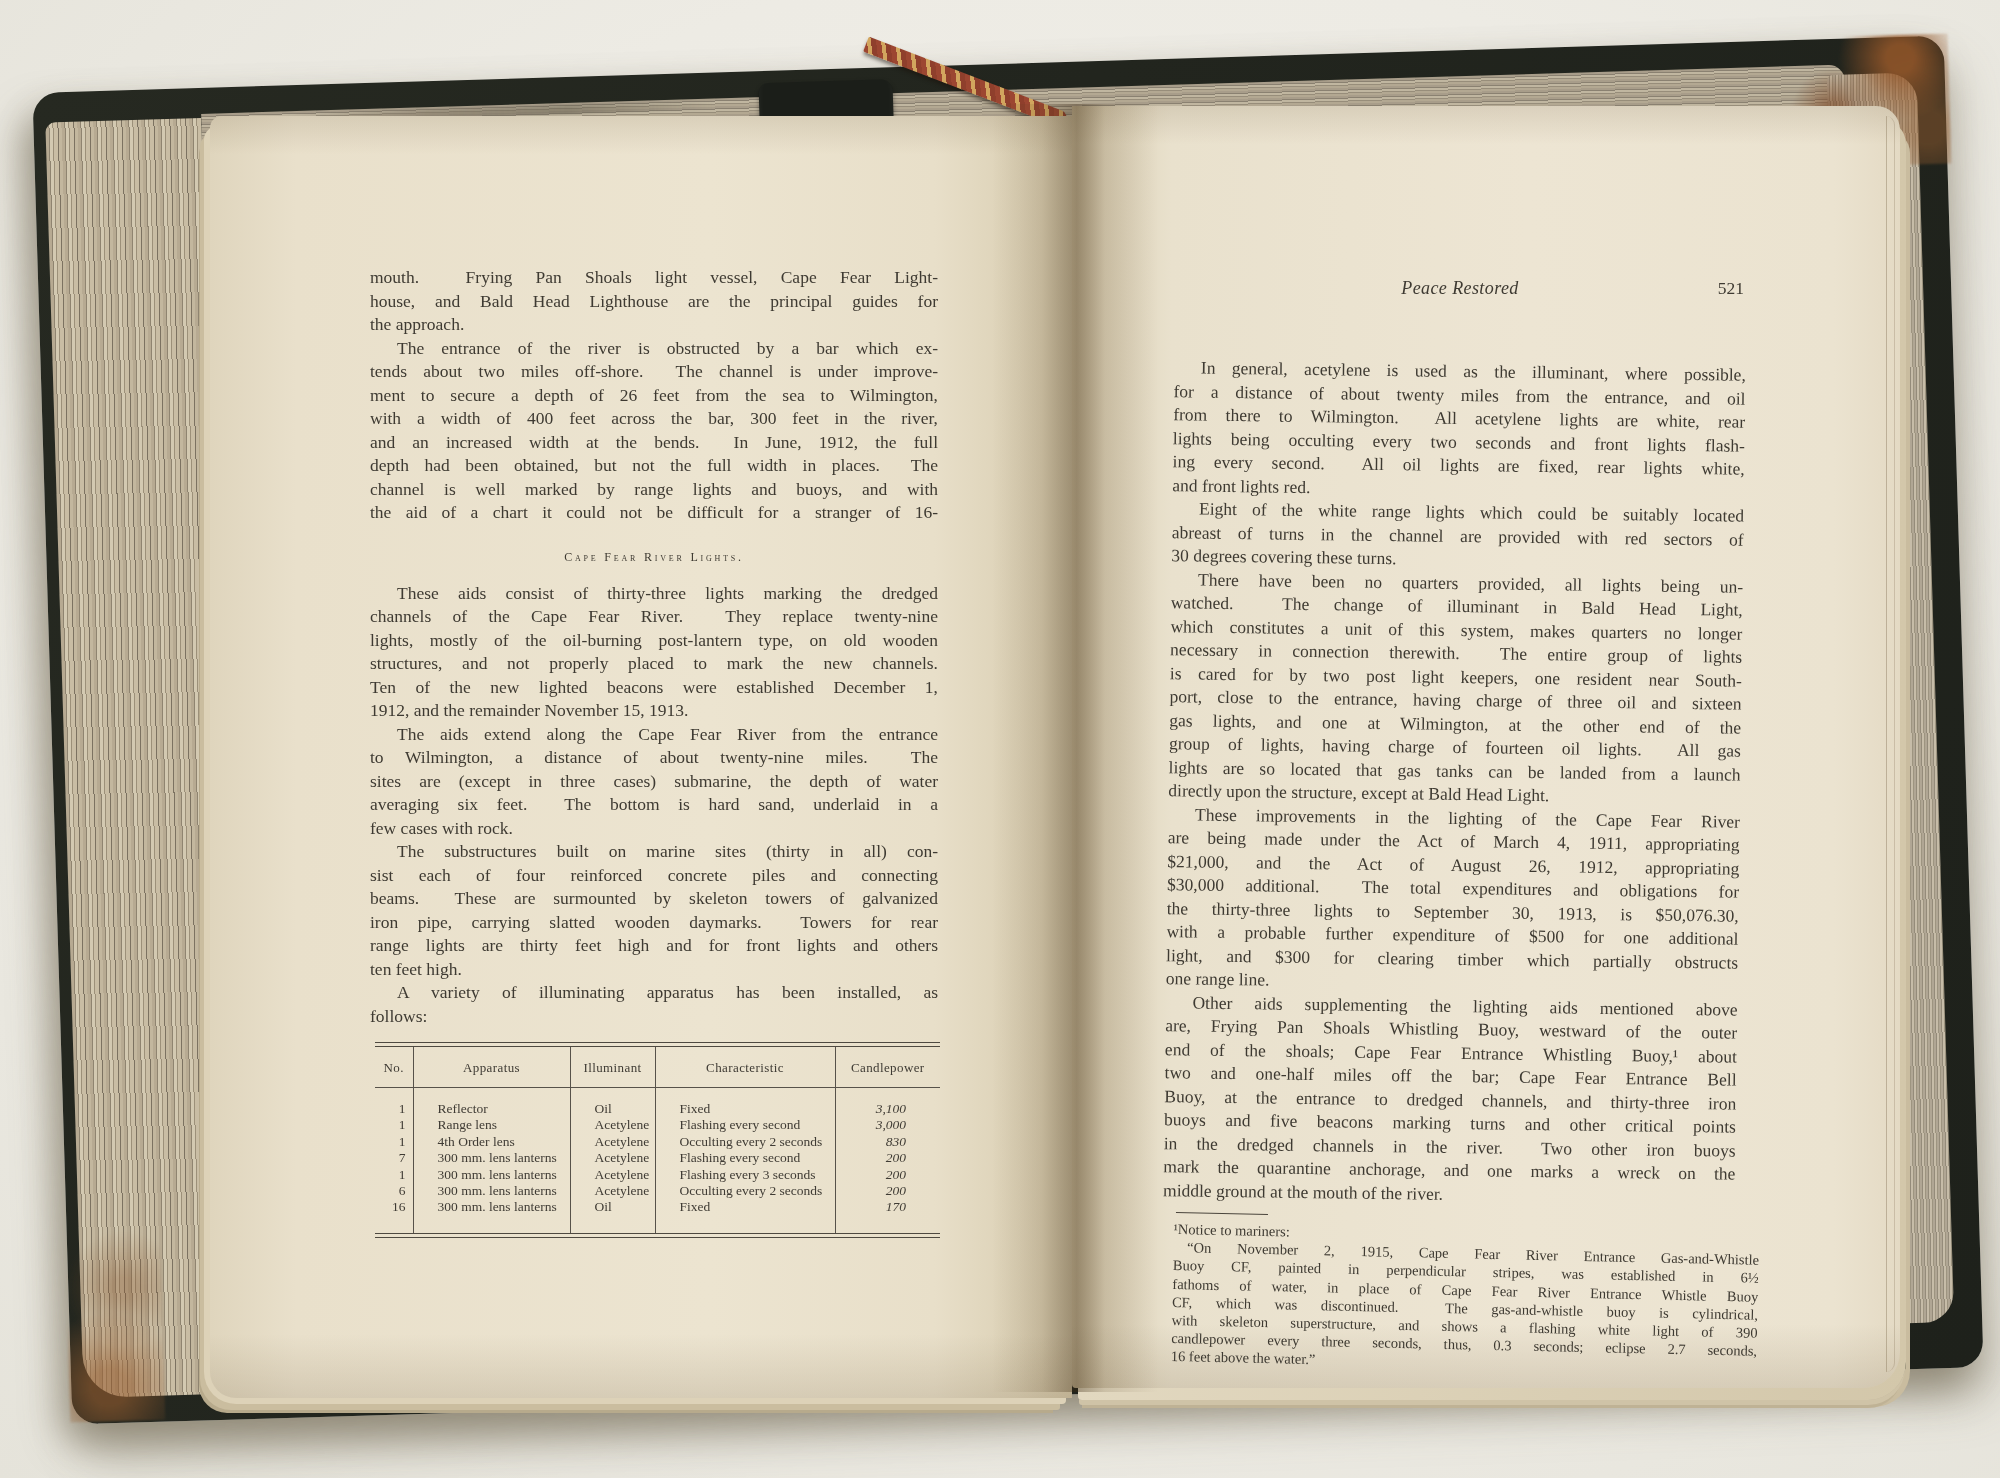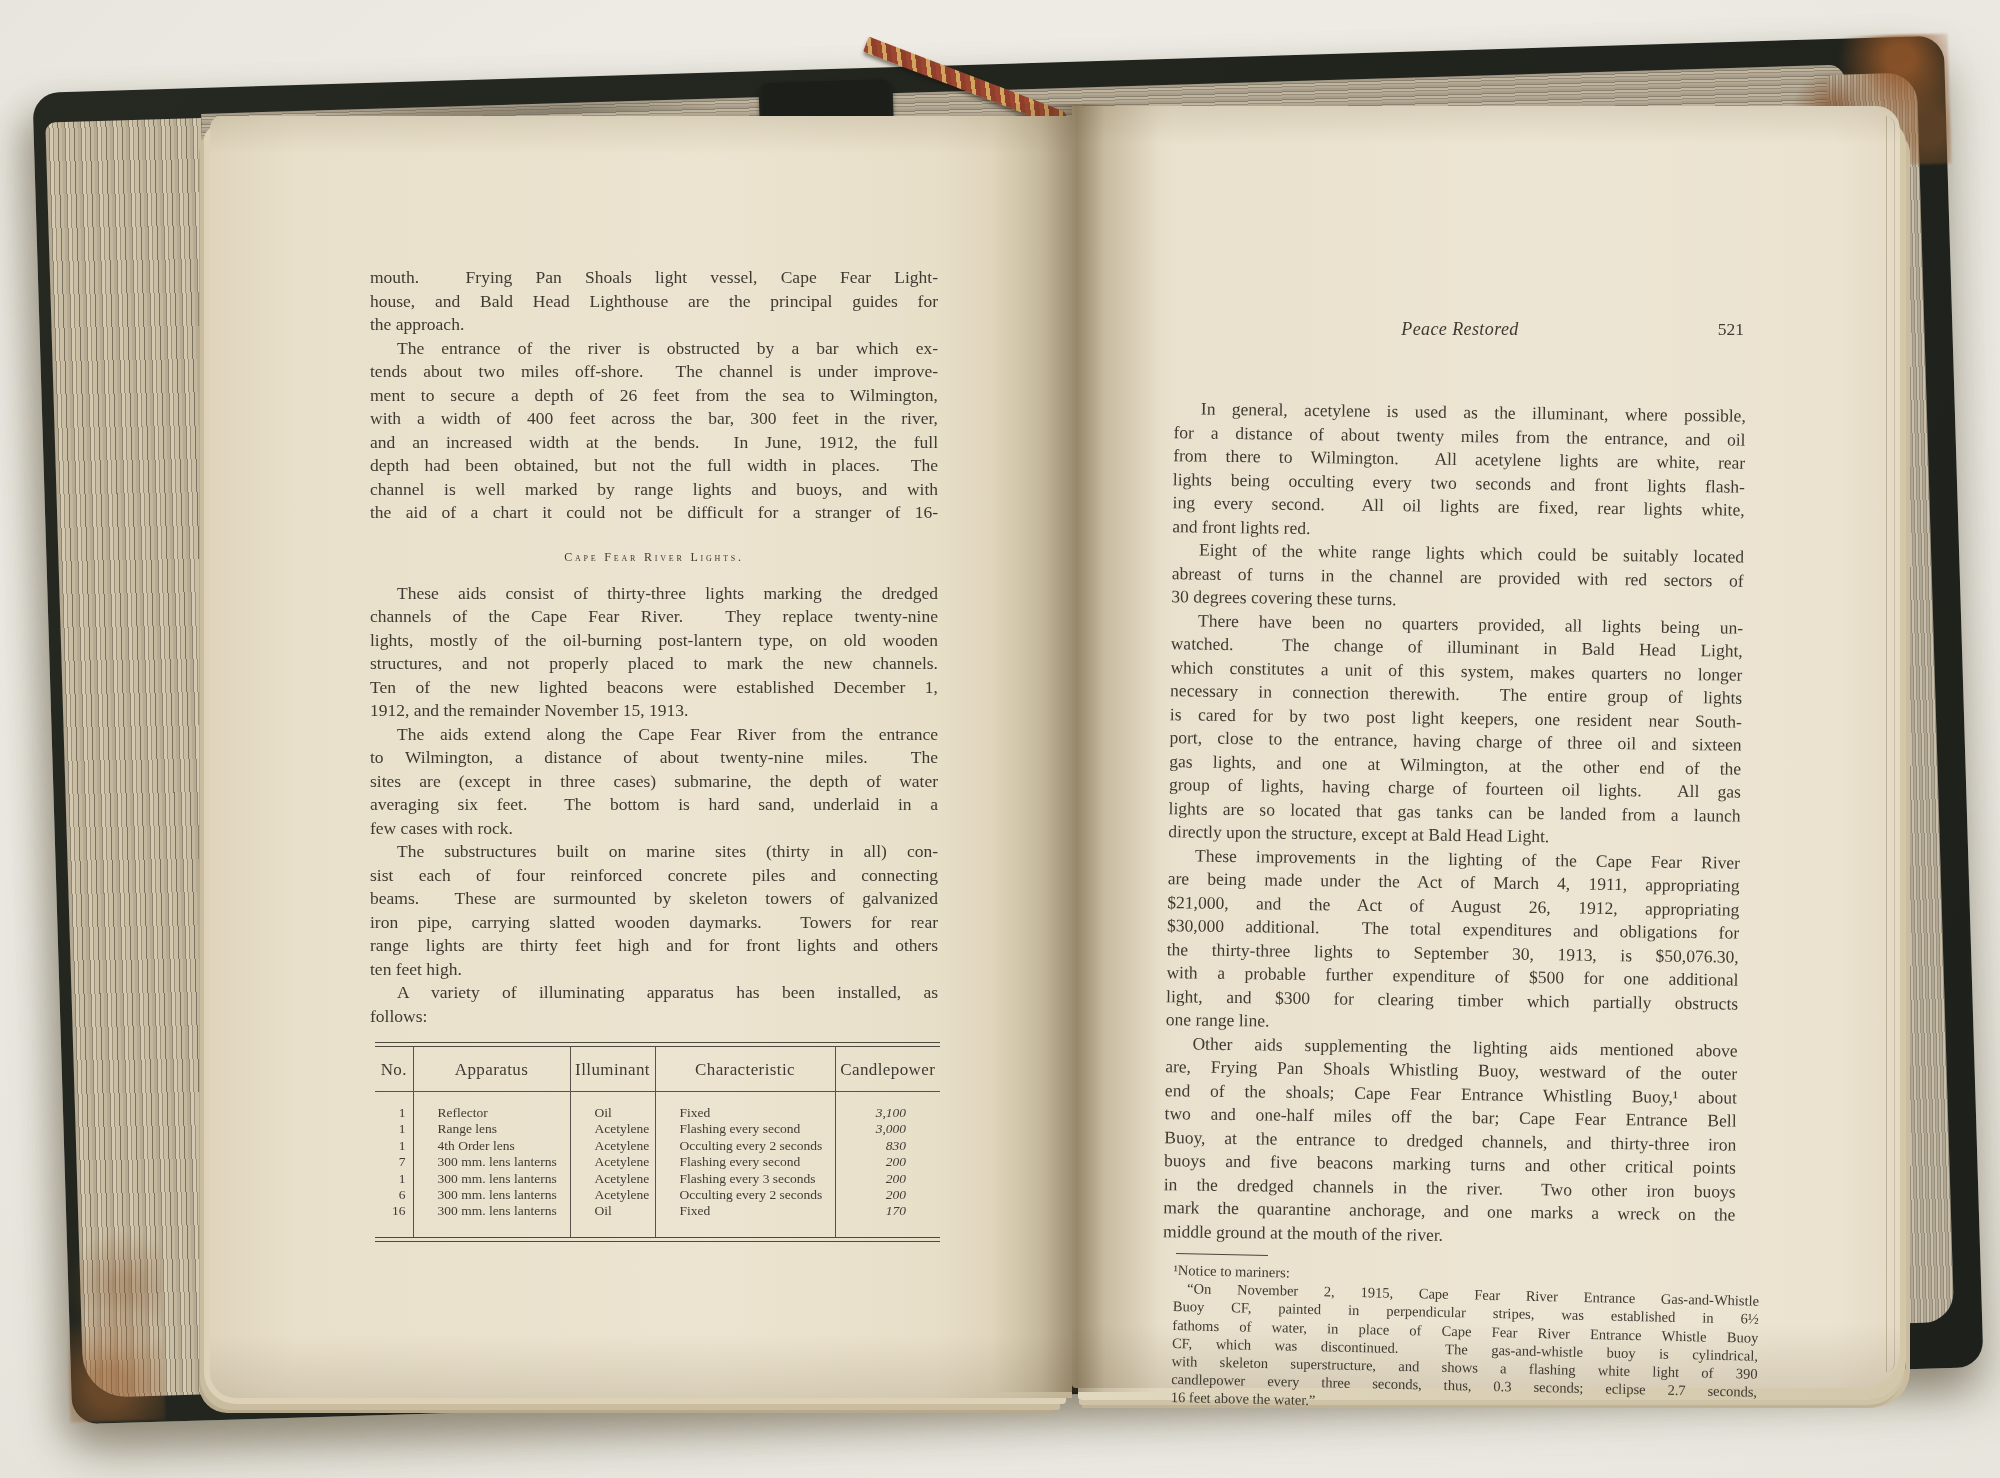--- a/index.html
+++ b/index.html
@@ -60,21 +60,21 @@
       background:linear-gradient(to right,#cdbf9f 0%,#ddd2b8 4%,#e9e1cd 12%,#ede5d3 55%,#ebe3d0 92%,#e4dac4 100%);}
   .page-right::after{content:"";position:absolute;right:5px;top:10px;bottom:16px;width:7px;
       border-left:1px solid rgba(130,112,84,.4);border-right:1px solid rgba(130,112,84,.28);
       border-radius:0 20px 20px 0;}
   .gutter{position:absolute;left:992px;top:104px;width:166px;height:1288px;z-index:4;pointer-events:none;
       background:linear-gradient(to right, rgba(80,60,30,0) 0%, rgba(80,60,30,.14) 30%, rgba(60,42,18,.34) 49%, rgba(60,42,18,.38) 51%, rgba(80,60,30,.15) 68%, rgba(80,60,30,0) 100%);}
 
   
   .textblock{position:absolute;color:#3e3a32;}
   .textblock-l{left:160px;top:150px;width:568px;}
-  .textblock-r{left:102px;top:172px;width:572px;margin-top:41px;}
+  .textblock-r{left:102px;top:172px;width:572px;}
   .runhead{position:relative;height:26px;margin-bottom:44px;}
   .textblock-r .runhead{margin-bottom:56px;}
   .runtitle{display:block;text-align:center;font-style:italic;font-size:18px;letter-spacing:.4px;}
   .pageno{position:absolute;top:0;font-size:17.5px;}
   .pageno-l{left:6px;}
   .pageno-r{right:2px;}
   .line{font-size:17.5px;line-height:23.5px;height:23.5px;overflow:hidden;
         text-align:justify;text-align-last:justify;white-space:pre-wrap;}
   .line.lastline{text-align-last:left;}
   .line.indent{padding-left:27px;}
@@ -89,21 +89,21 @@
   .fn-line.indent{padding-left:14px;}
 
   
   .ptable{margin:14px 0 0 5px;width:565px;}
   .ptable .rule{height:0;border-top:1.7px solid #4e4940;}
   .ptable .rule.light{border-top-width:1px;}
   .ptable .rule.r2{margin-top:3px;}
   .ptable .rule.r3{margin-top:0;}
   .ptable .rule.r4{margin-top:3px;}
   .ptable table{width:100%;border-collapse:collapse;table-layout:fixed;color:#3f3b34;}
-  .ptable th{font-weight:normal;font-size:17px;letter-spacing:.4px;text-align:center;
+  .ptable th{font-weight:normal;font-size:13px;letter-spacing:.4px;text-align:center;
       padding:13px 2px 11px;border-bottom:1px solid #57524a;}
   .ptable th+th, .ptable td+td{border-left:1px solid #57524a;}
   .ptable td{font-size:13.5px;line-height:16.4px;padding:0 6px;vertical-align:baseline;}
   .ptable tbody tr:first-child td{padding-top:13px;}
   .ptable tbody tr:last-child td{padding-bottom:17px;}
   .ptable td.c0{text-align:right;padding-right:7px;}
   .ptable td.c1,.ptable td.c2,.ptable td.c3{text-align:left;padding-left:24px;}
   .ptable td.c4{text-align:right;padding-right:34px;font-style:italic;}
 </style>
 </head>

